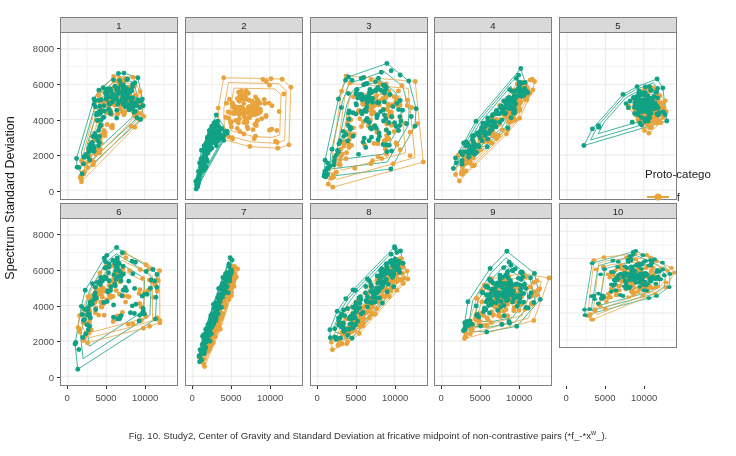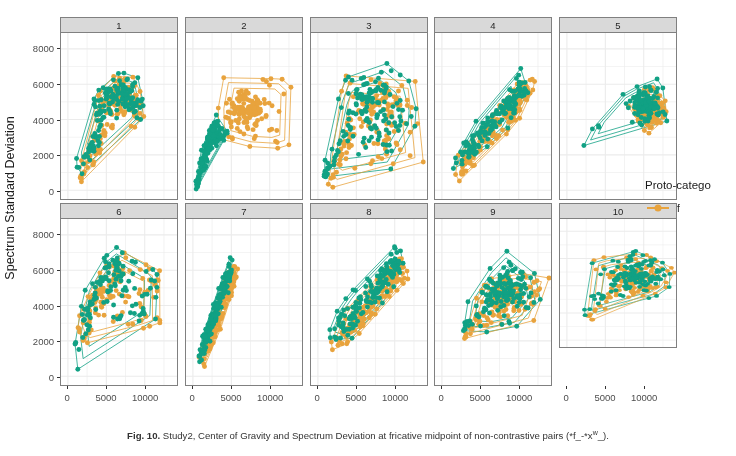--- a/index.html
+++ b/index.html
@@ -34,32 +34,32 @@
   .panelbody{position:absolute;left:0;top:15px;right:0;bottom:0;
          background:#ffffff;border:1px solid #808080;box-sizing:border-box;
          overflow:hidden;}
   .panelbody svg{display:block;width:100%;height:100%;}
   .grid-minor{stroke:#ebebeb;stroke-width:.6;}
   .grid-major{stroke:#ebebeb;stroke-width:1.1;}
 
   
   #legend{position:absolute;left:645px;top:168px;width:91px;}
   #legend .title{font-size:11.5px;color:#1a1a1a;white-space:nowrap;
-        overflow:hidden;margin-bottom:7px;margin-top:11px;}
+        overflow:hidden;margin-bottom:7px;}
   #legend .row{display:flex;align-items:center;height:20px;}
   #legend .key{width:26px;height:20px;position:relative;flex:0 0 26px;}
   #legend .key .bar{position:absolute;left:2px;right:2px;top:9px;height:1.6px;}
   #legend .key .dot{position:absolute;left:50%;top:50%;width:7px;height:7px;
         border-radius:50%;transform:translate(-50%,-50%);}
   #legend .lbl{font-size:10px;color:#1a1a1a;padding-left:6px;}
 
   
   #caption{position:absolute;left:0;top:428px;width:736px;text-align:center;
         font-size:9.6px;color:#333;line-height:1.3;}
-  #caption b{font-weight:bold;}
+  #caption b{font-weight:normal;}
   #caption sup{font-size:7px;vertical-align:super;}
 </style>
 </head>
 <body>
 
 <div id="figure">
 
   <div id="plot-area">
 
     <div id="ylab-wrap">
@@ -3335,16 +3335,16 @@
             <span class="bar" style="background: rgb(232, 163, 61);"></span>
             <span class="dot" style="background: rgb(232, 163, 61);"></span>
           </span>
           <span class="lbl">f</span>
         </div>
       </div>
   </div>
 
   <div id="caption">
     <b>Fig. 10.</b>
-    <span>Study2, Center of Gravity and Spectrum Deviation at fricative midpoint of non-contrastive pairs (*f_-*x</span><sup>w</sup><span>_).</span>
+    <span>Study2, Center of Gravity and Standard Deviation at fricative midpoint of non-contrastive pairs (*f_-*x</span><sup>w</sup><span>_).</span>
   </div>
 
 </div>
 
 </body></html>

